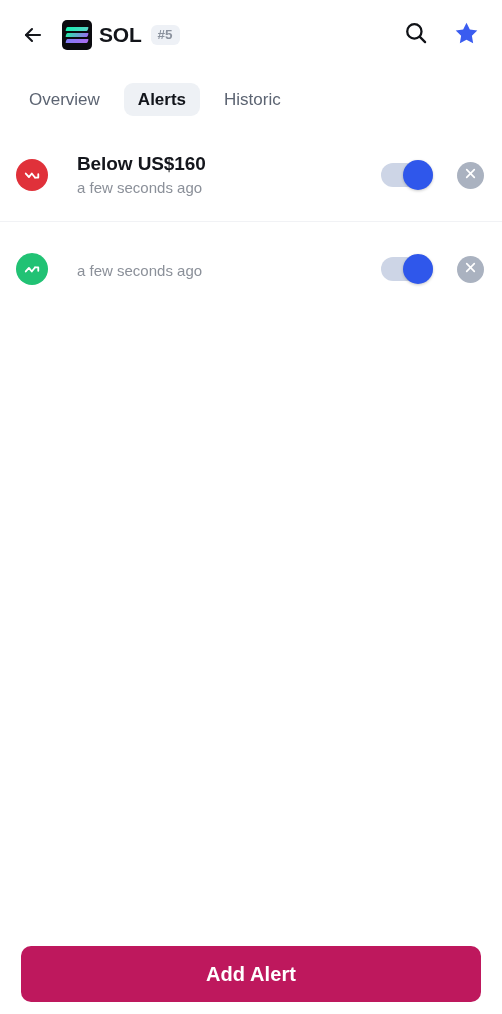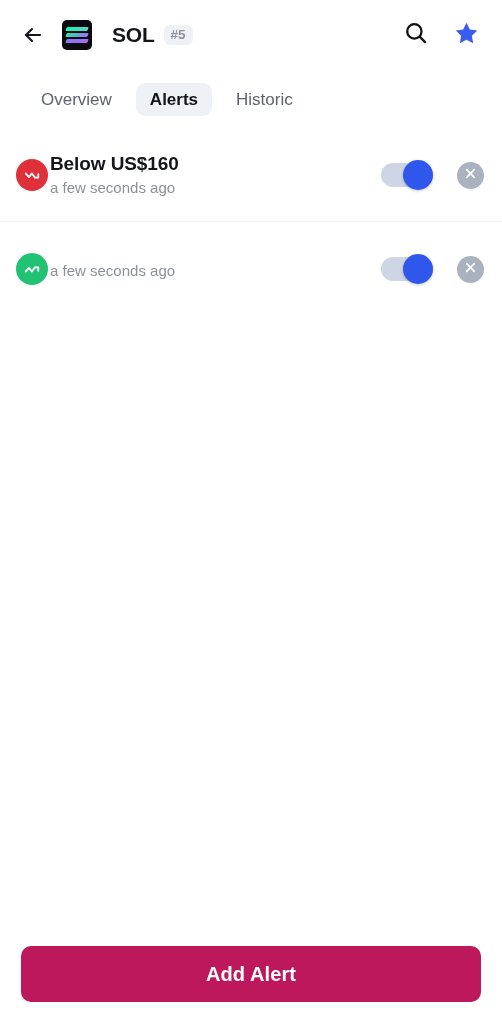--- a/index.html
+++ b/index.html
@@ -43,21 +43,21 @@
     width:22px;
     height:4.2px;
     border-radius:1px;
     transform:skewX(-20deg);
   }
   .coin-logo .bar.b1 { top:7px;    background:linear-gradient(90deg,#14f1b0,#5bd4c8); }
   .coin-logo .bar.b2 { top:13.2px; background:linear-gradient(90deg,#27e8a7,#9a6cf0); }
   .coin-logo .bar.b3 { top:19.4px; background:linear-gradient(90deg,#7f7bf5,#a96bef); }
 
   .coin-symbol {
-    margin-left:20px;
+    margin-left:7px;
     font-size:21px;
     font-weight:700;
     color:#13151a;
     letter-spacing:-0.2px;
     flex:0 0 auto;
   }
   .rank-badge {
     margin-left:9px;
     background:#eef1f6;
     color:#8b929e;
@@ -77,21 +77,21 @@
     cursor:pointer;
     flex:0 0 auto;
   }
   .icon-btn.star { margin-left:14px; }
 
   
   .tabs {
     display:flex;
     align-items:center;
     height:58px;
-    padding-left:27px;
+    padding-left:15px;
     overflow:hidden;
     white-space:nowrap;
   }
   .tab {
     font-size:17px;
     color:#5c6472;
     padding:8px 14px;
     border-radius:9px;
     cursor:pointer;
     flex:0 0 auto;
@@ -123,21 +123,21 @@
   .alert-icon {
     width:32px; height:32px;
     border-radius:50%;
     display:flex; align-items:center; justify-content:center;
     flex:0 0 auto;
   }
   .alert-icon.down { background:#e0313a; }
   .alert-icon.up   { background:#21c274; }
 
   .alert-texts {
-    margin-left:2px;
+    margin-left:29px;
     flex:1 1 auto;
     min-width:0;
   }
   .alert-title {
     font-size:19px;
     font-weight:700;
     color:#14161c;
     letter-spacing:-0.1px;
     line-height:1.2;
   }

